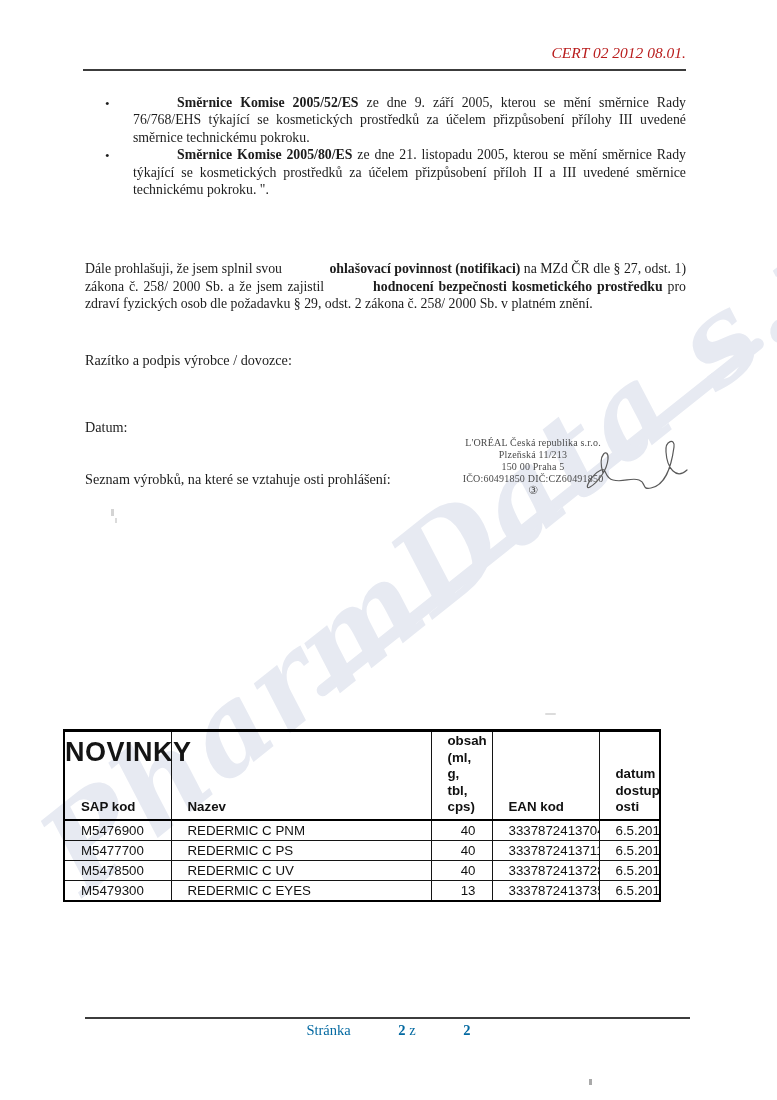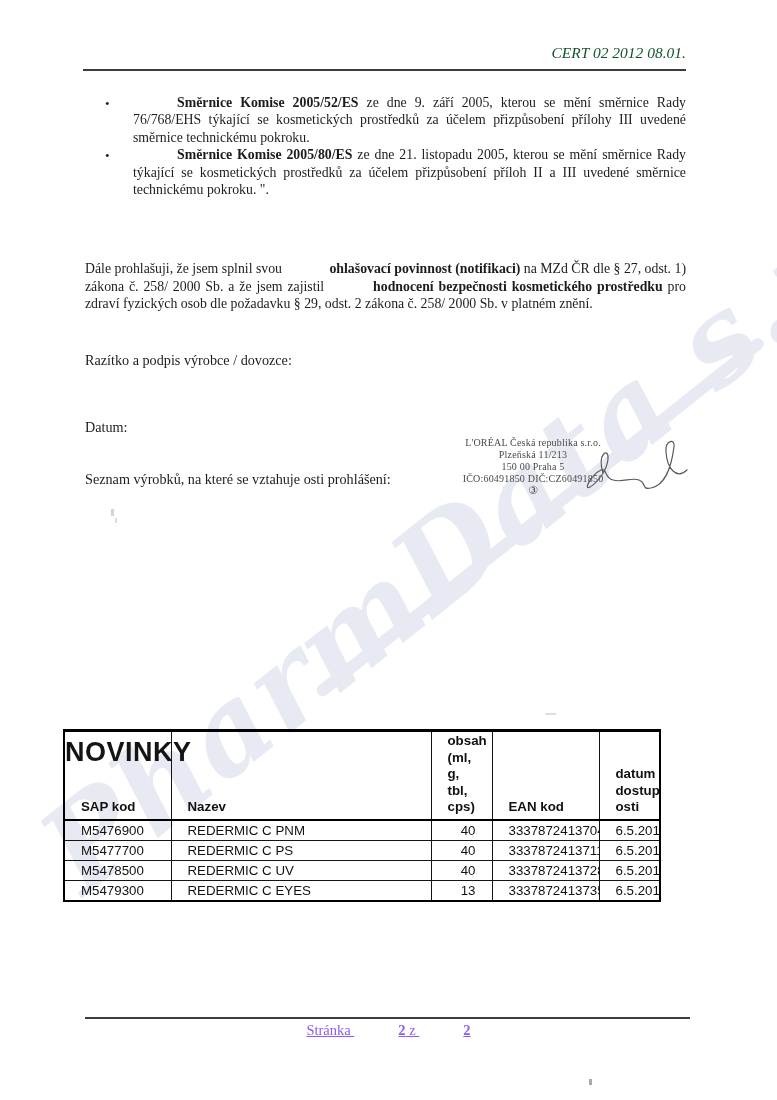--- a/index.html
+++ b/index.html
@@ -21,21 +21,21 @@
   }
   .wm-stroke{
     position:absolute;left:318px;top:688px;width:568px;height:12px;border-radius:6px;
     transform:rotate(-38.5deg);transform-origin:0 50%;
     background:#e7eaf2;
   }
   
   .content{position:absolute;inset:0;z-index:1;}
   .header-ref{
     position:absolute;top:44px;left:0;width:686px;text-align:right;
-    font-style:italic;font-size:15.5px;color:#14532d;
+    font-style:italic;font-size:15.5px;color:#b91c1c;
   }
   .rule{position:absolute;height:2px;background:#3c3c3c;}
   .rule-top{left:83px;top:69px;width:603px;}
   .rule-bottom{left:85px;top:1017px;width:605px;}
 
   .bullet-list{position:absolute;left:105px;top:94px;width:581px;}
   .bullet-item{display:flex;align-items:flex-start;}
   .bullet-glyph{width:28px;flex:0 0 28px;font-size:13px;line-height:17.4px;padding-top:1px;}
   .bullet-text{flex:1;font-size:13.8px;line-height:17.4px;text-align:justify;}
 
@@ -79,21 +79,21 @@
     white-space:pre-line;line-height:16.5px;height:52px;padding-bottom:3px;
   }
   .products-table tbody td{height:17px;vertical-align:middle;}
   .col-sap{width:107px;} .col-name{width:260px;} .col-vol{width:61px;}
   .col-ean{width:107px;} .col-date{width:61px;}
   .products-table td.cell-vol{text-align:right;}
   .products-table thead{border-top:3px solid #000;}
 
   .footer-text{
     position:absolute;left:0;top:1022px;width:777px;text-align:center;
-    font-size:14.5px;color:#8b5cf6;text-decoration:underline;
+    font-size:14.5px;color:#0369a1;
   }
   b{font-weight:bold;margin-left:44px;}
 </style>
 </head>
 <body>
 
 <div class="watermark-layer">
   <div class="wm-stroke" style="background: rgb(231, 234, 242);"></div>
   <div class="wm-text" style="color: rgb(231, 234, 242);">PharmData s.r.o.</div>
 </div>

